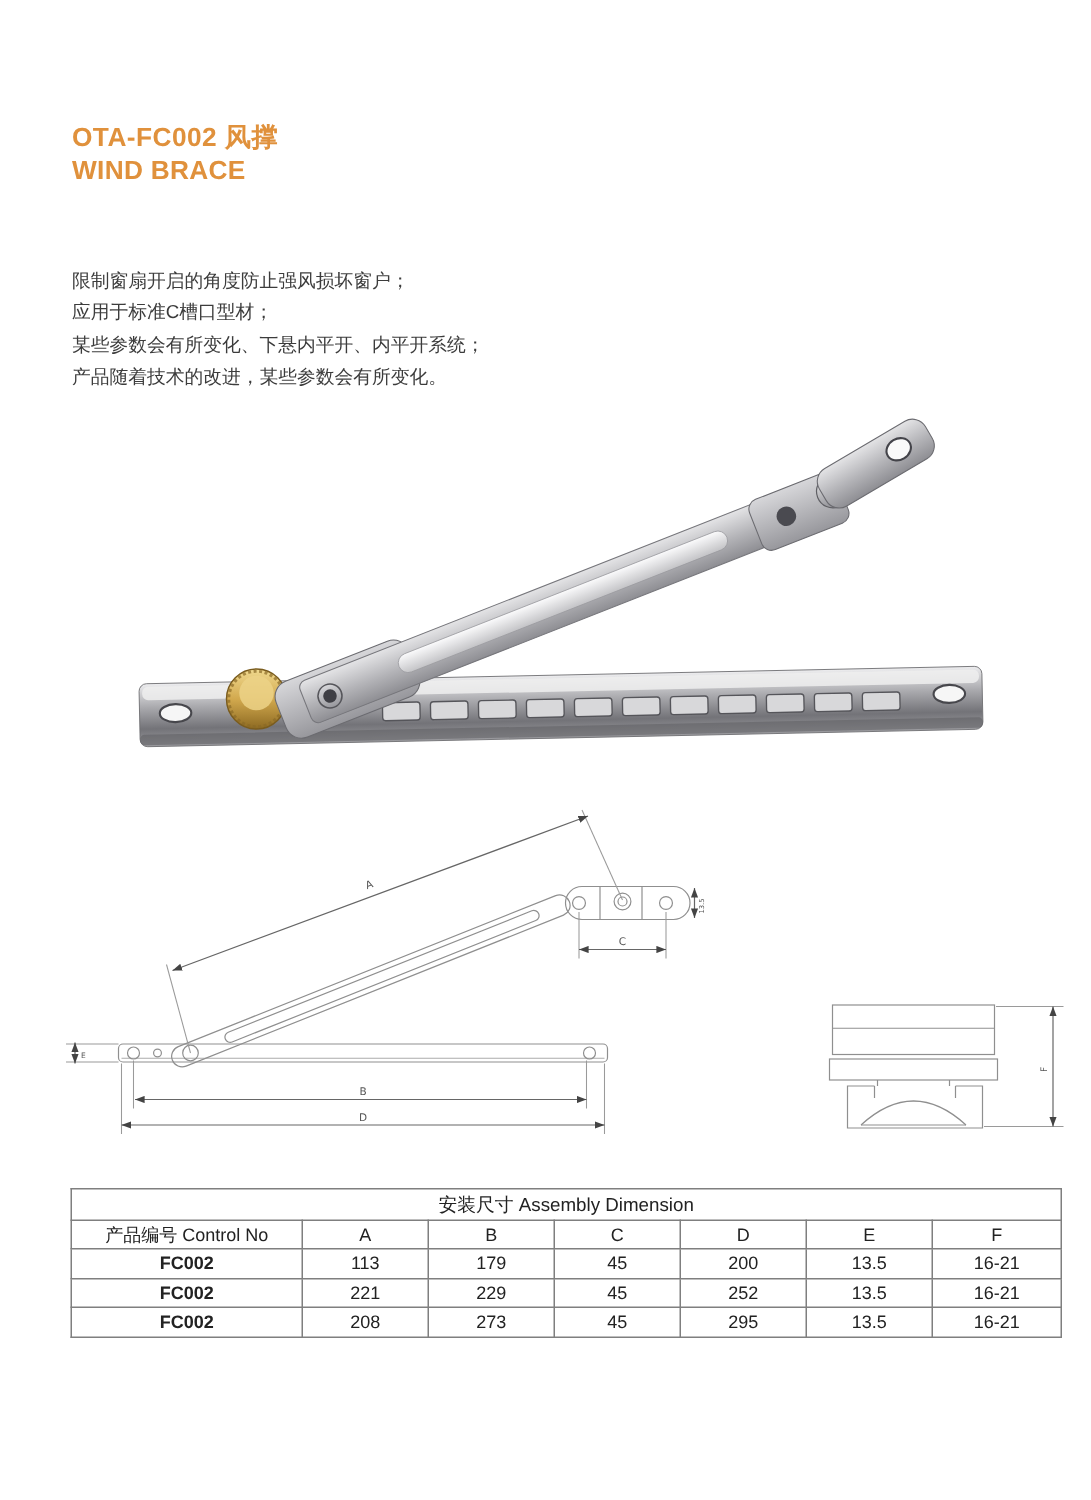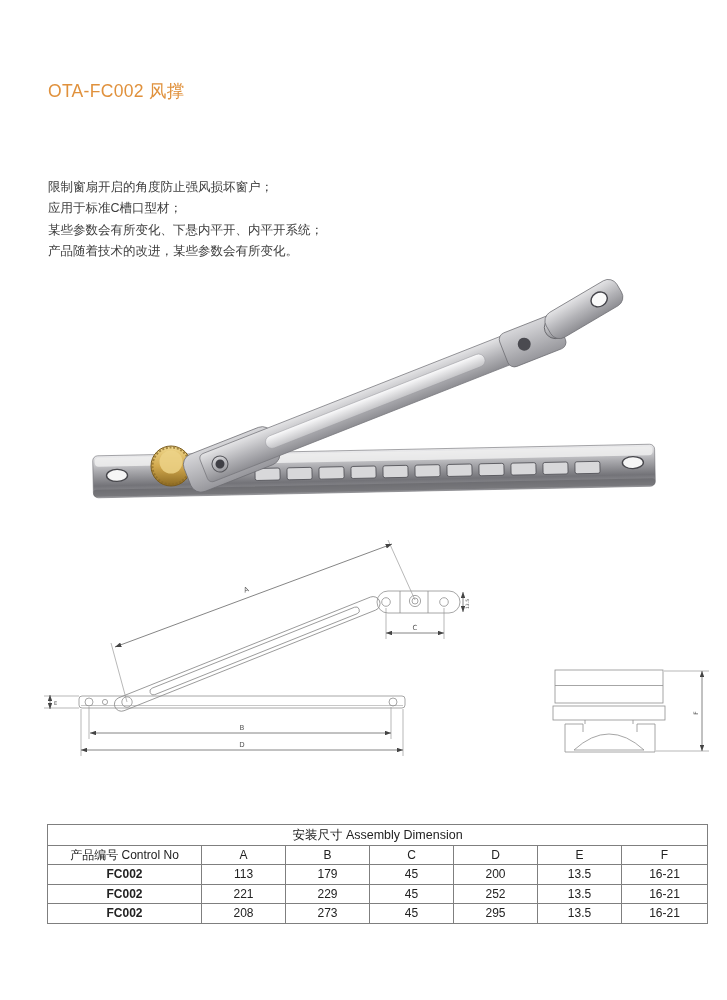--- a/index.html
+++ b/index.html
@@ -1,41 +1,42 @@
 <!DOCTYPE html>
 <html><head>
 <meta charset="utf-8">
 <style>
   html,body{margin:0;padding:0;}
   body{
     width:727px;height:1000px;background:#ffffff;position:relative;
     font-family:"Liberation Sans",sans-serif;overflow:hidden;
   }
-  .title-block{position:absolute;left:48px;top:80px;color:#e0913c;font-weight:normal;}
+  .title-block{position:absolute;left:48px;top:80px;color:#e0913c;font-weight:bold;}
   .title-cn{font-size:17.5px;line-height:22px;letter-spacing:.3px;}
   .title-en{font-size:17.5px;line-height:22px;letter-spacing:.2px;}
   .desc{position:absolute;left:48px;top:177px;color:#3c3c3c;font-size:12.5px;line-height:21.4px;}
   .photo-wrap{position:absolute;left:85px;top:278px;width:580px;height:232px;}
   .drawing-wrap{position:absolute;left:0px;top:535px;width:727px;height:240px;}
   .dim-label{fill:#555;font-family:"DejaVu Sans",sans-serif;}
   .spec-table{
-    position:absolute;left:47px;top:824px;width:660px;
+    position:absolute;left:47px;top:792px;width:660px;
     border-collapse:collapse;table-layout:fixed;
     font-size:12px;color:#222;text-align:center;
   }
   .spec-table td{border:1px solid #7f7f7f;padding:0;height:18.5px;}
   .spec-table .t-title{height:20px;font-size:12.5px;}
   .spec-table .t-head{height:18px;}
   .spec-table .bold{font-weight:bold;}
 </style>
 </head>
 <body>
 
 <div class="title-block">
   <div class="title-cn">OTA-FC002 风撑</div>
+  <div class="title-en">WIND BRACE</div>
 </div>
 
 <div class="desc">
   <div>限制窗扇开启的角度防止强风损坏窗户；</div>
   <div>应用于标准C槽口型材；</div>
   <div>某些参数会有所变化、下悬内平开、内平开系统；</div>
   <div>产品随着技术的改进，某些参数会有所变化。</div>
 </div>
 
 <div class="photo-wrap">

